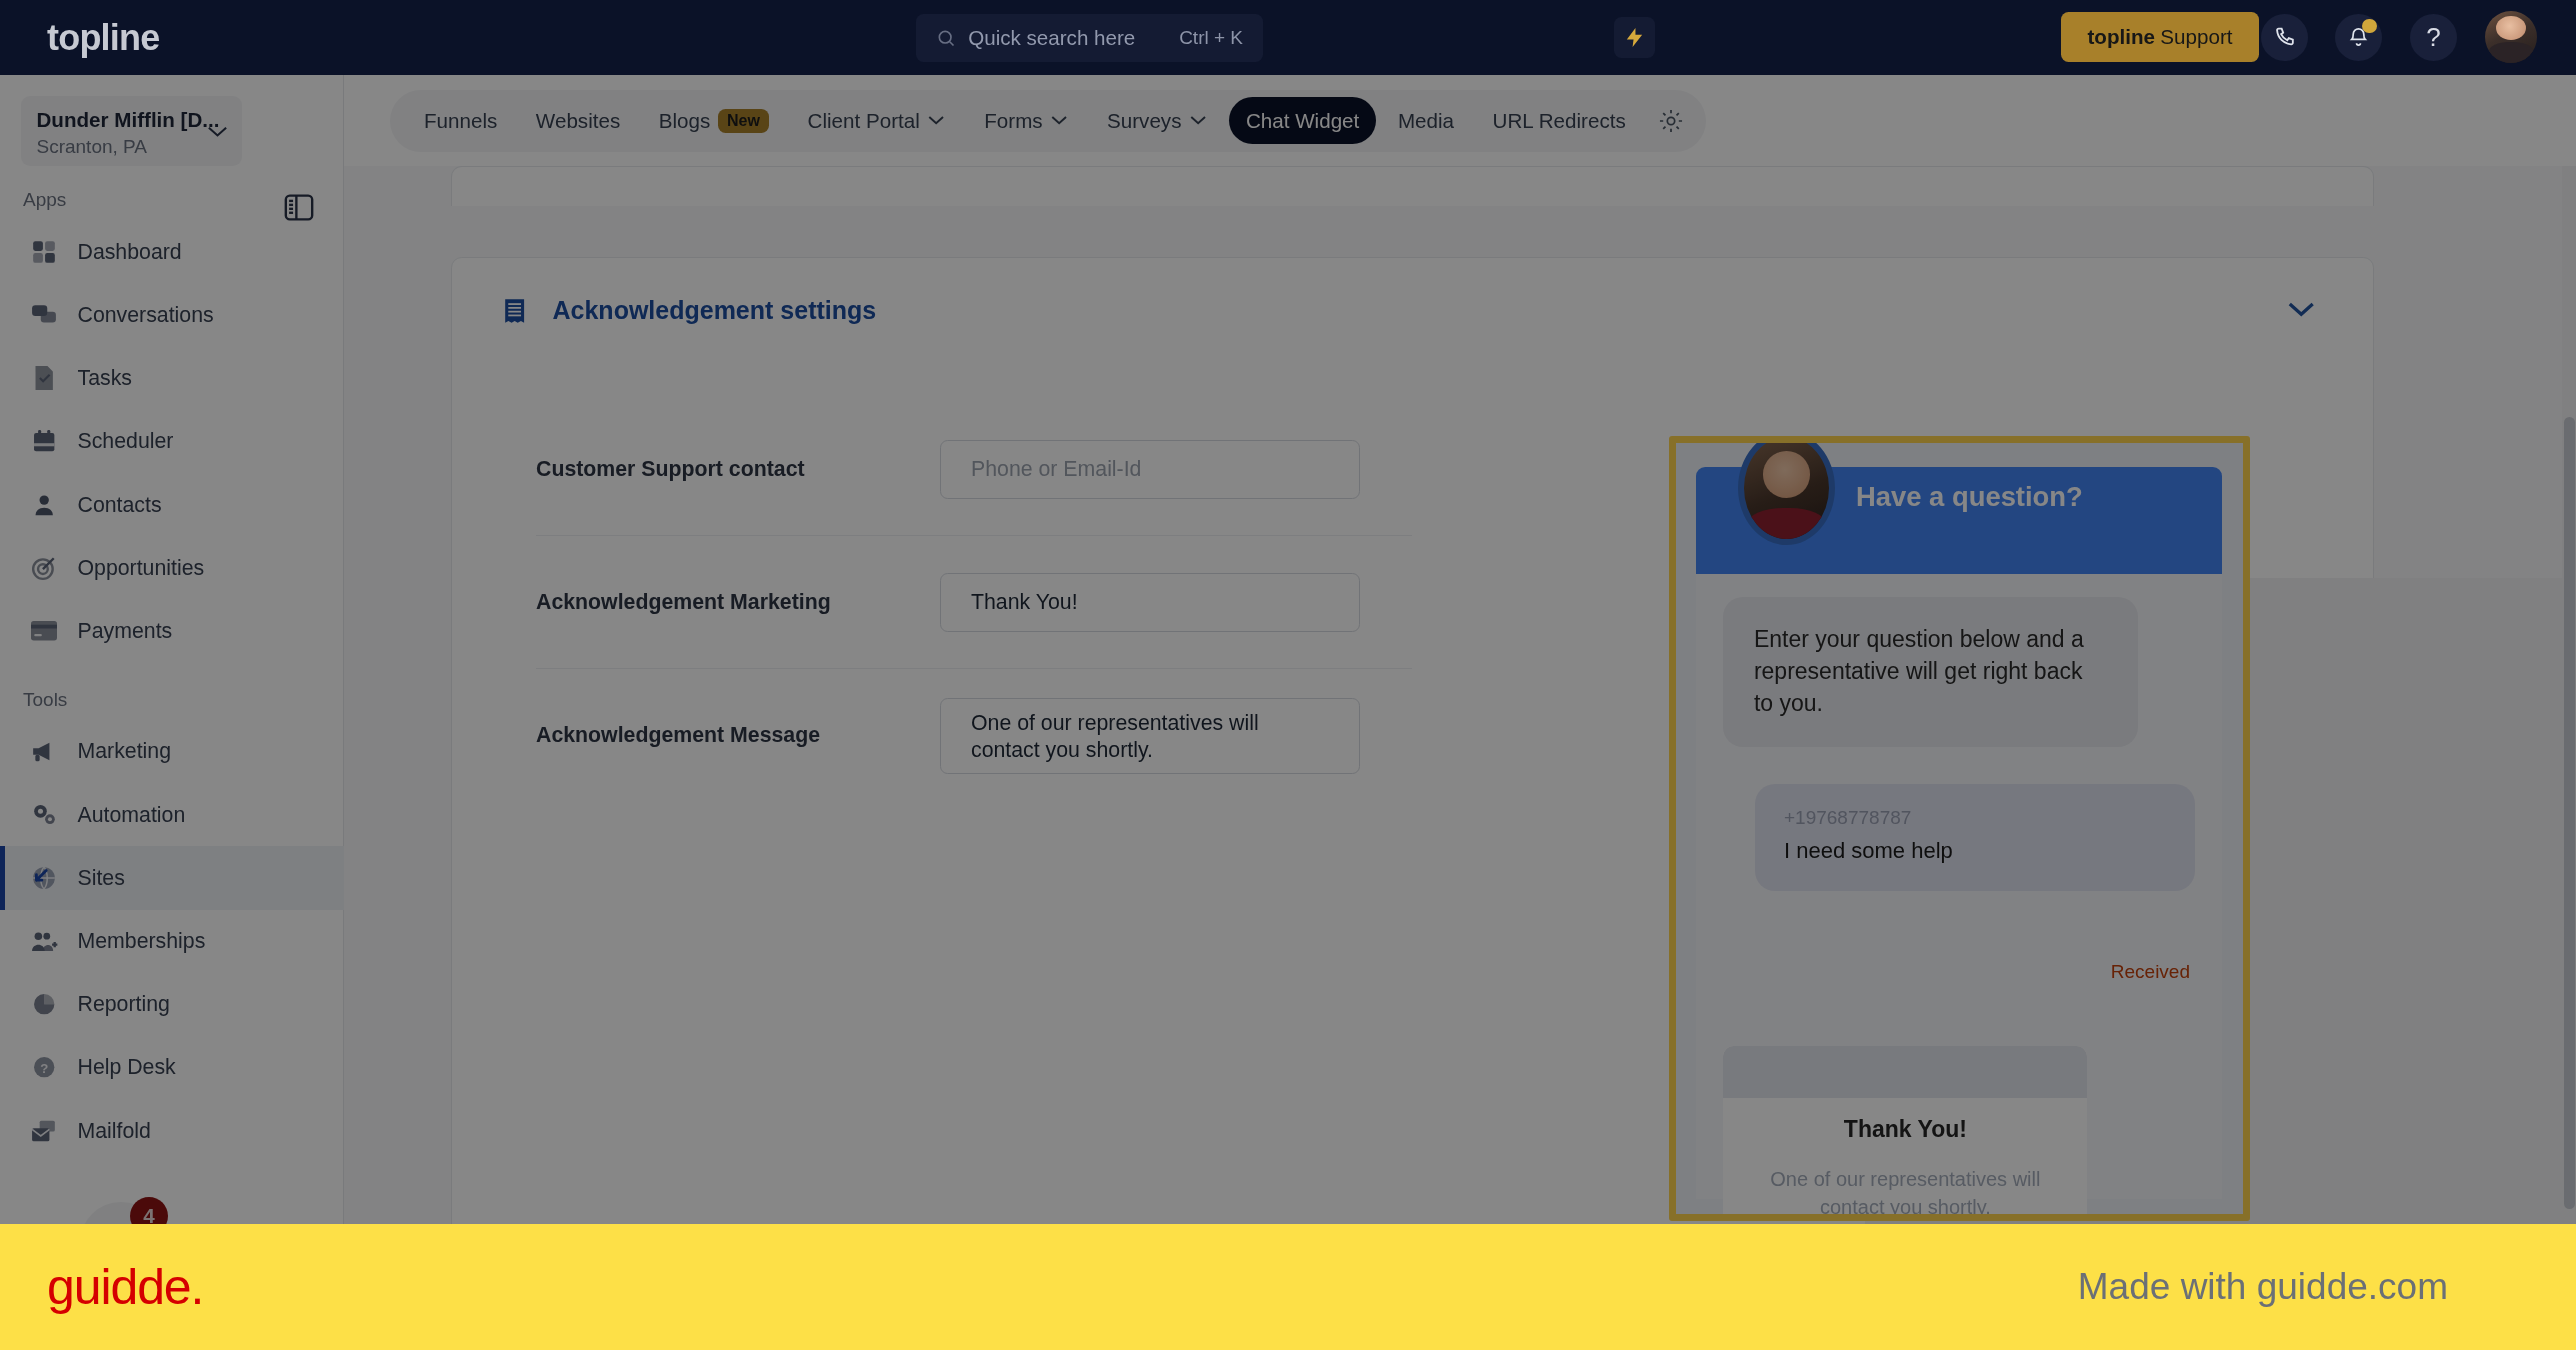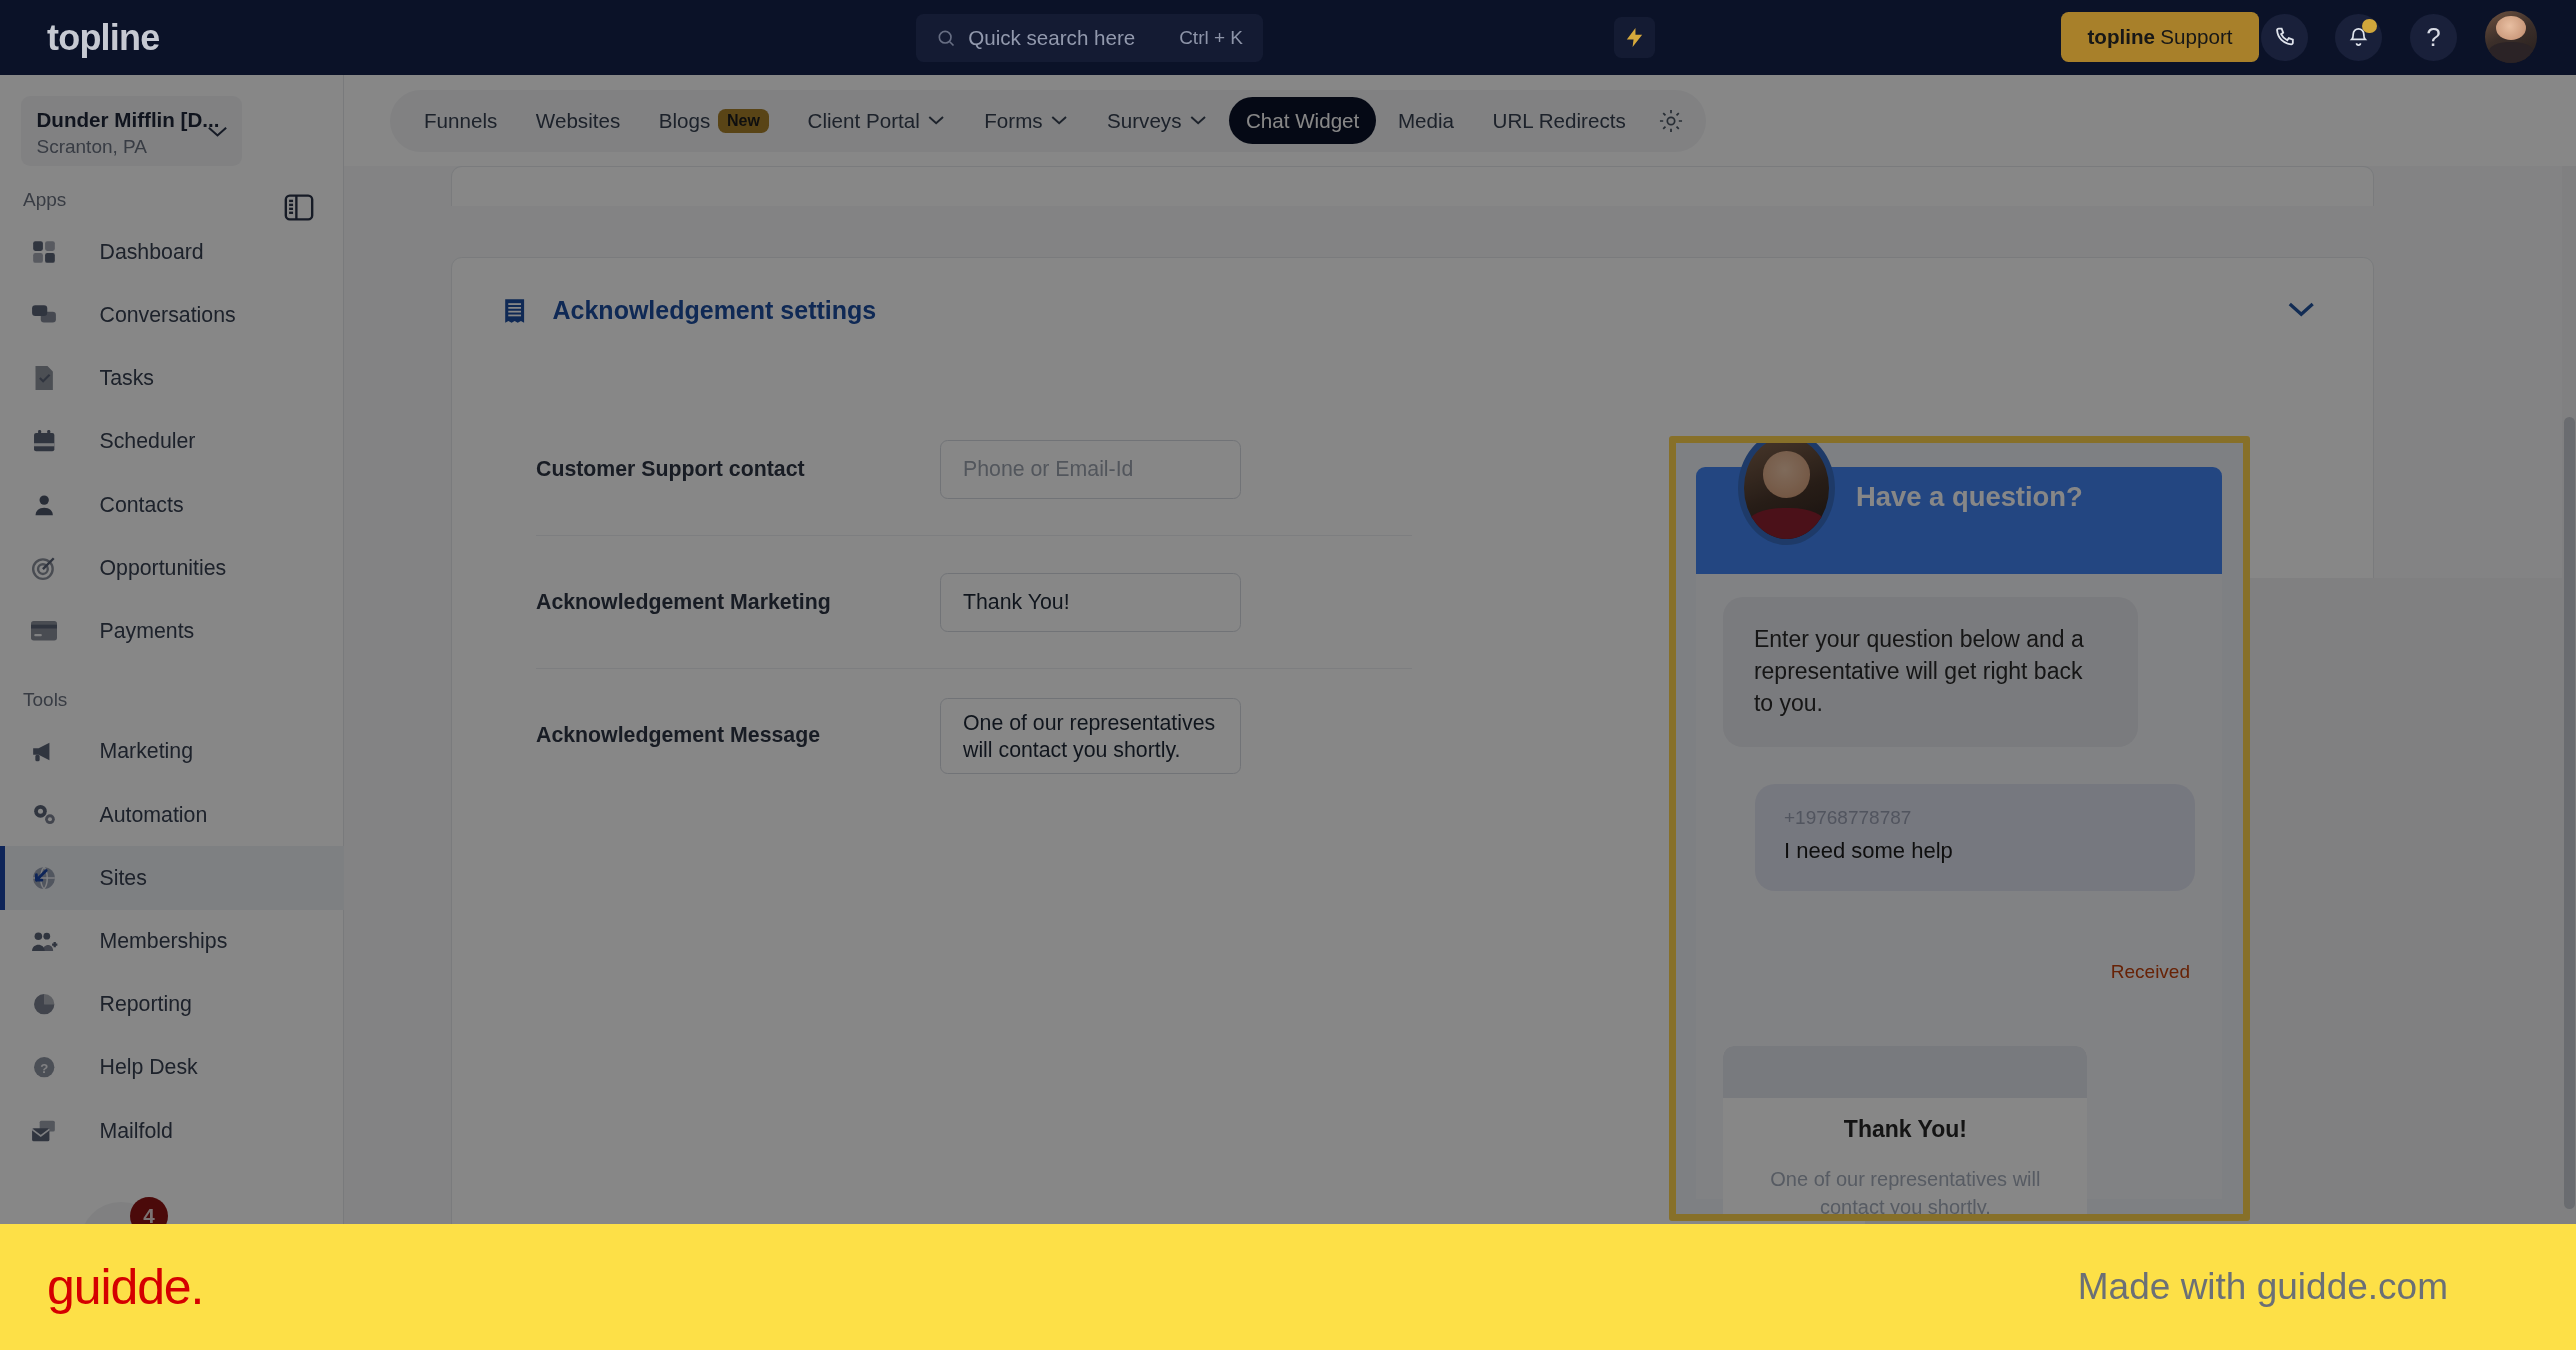--- a/index.html
+++ b/index.html
@@ -118,21 +118,21 @@
   .nav-item {
     position: absolute; left: 0; width: 344px; height: 64px;
     display: flex; align-items: center;
     padding-left: 29px;
   }
   .nav-item .ni-ico {
     width: 30.5px; height: 30.5px; flex: 0 0 30.5px;
     display: flex; align-items: center; justify-content: center;
   }
   .nav-item .ni-label {
-    margin-left: 40px; font-size: 21.3px; color: #384152;
+    margin-left: 18px; font-size: 21.3px; color: #384152;
     white-space: nowrap;
   }
   .nav-item.active { background: #eef1f6; }
   .nav-item.active::before {
     content: ""; position: absolute; left: 0; top: 0;
     width: 5.3px; height: 100%; background: #1c47a8;
   }
   .chat-fab {
     position: absolute; left: 80px; top: 1202px;
     width: 82px; height: 82px; border-radius: 50%;
@@ -220,24 +220,24 @@
     display: flex; align-items: center;
     height: 133px;
     border-bottom: 0.8px solid #eceef2;
   }
   .form-row:last-child { border-bottom: none; }
   .form-label {
     width: 404px; flex: 0 0 404px;
     font-size: 21.3px; font-weight: 700; color: #2e3645;
   }
   .field {
-    width: 301px; height: 59px;
+    width: 420px; height: 59px;
     border: 0.8px solid #d6dae1; border-radius: 7.6px;
     display: flex; align-items: center;
-    padding: 0 22px;
+    padding: 0 30px;
     font-size: 21.3px; color: #1f2937;
     background: #fff;
   }
   .field.placeholder { color: #9ca3af; }
   .field.tall {
     height: 76px; align-items: center;
     line-height: 1.28; padding-top: 3px;
   }
 
   

